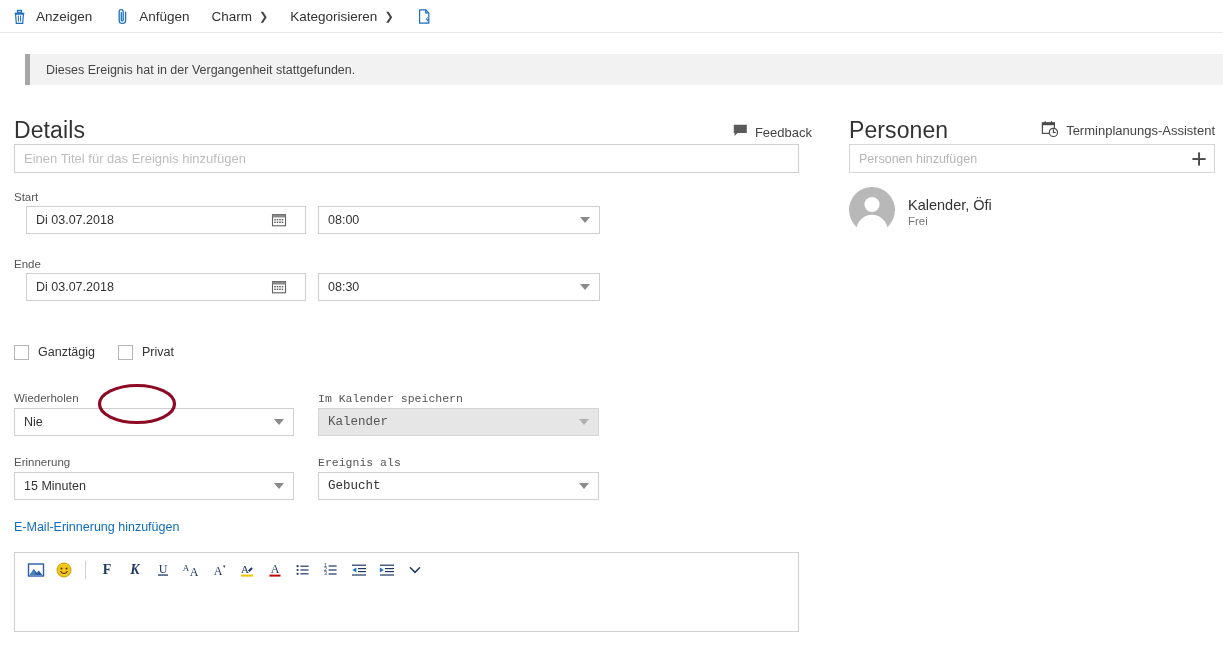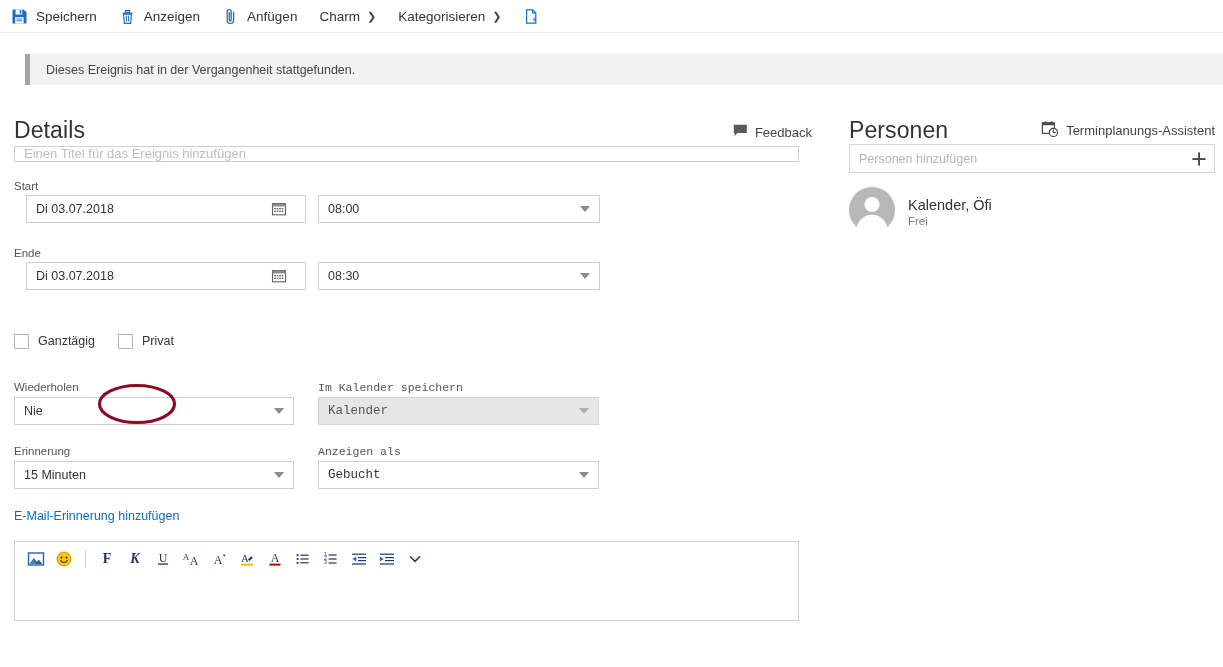--- a/index.html
+++ b/index.html
@@ -64,21 +64,21 @@
 
   .head-action {
     display: flex; align-items: center; gap: 7px;
     font-size: 13px; color: #444444; cursor: pointer;
     padding-bottom: 3px;
   }
 
   
   .field-row { margin: 0 14px; }
   .txtbox {
-    width: 785px; height: 16px;
+    width: 785px; height: 29px;
     border: 1px solid #cfcfcf; background: #ffffff;
     font-size: 13px; color: #333333;
     padding: 0 9px;
     font-family: "Liberation Sans", sans-serif;
     outline: none;
   }
   .txtbox::placeholder { color: #bdbdbd; }
   #title-input { margin-top: 0; }
   #location-input { margin-top: 19px; }
 
@@ -199,33 +199,20 @@
   }
   #attendee-name { font-size: 14.5px; color: #333; margin: 0; }
   #attendee-status { font-size: 11.5px; color: #777; margin: 2px 0 0 0; }
   .attendee-texts { margin-left: 13px; }
 </style>
 </head>
 <body>
 
 <div id="commandbar">
 
-  <div class="cmd-item">
-    <span class="cmd-ico">
-      <svg viewBox="0 0 17 17" width="17" height="17">
-        <path d="M1.5 1.5h11.2l2.8 2.8v11.2H1.5z" fill="#1b6ec2"></path>
-        <rect x="4.6" y="1.5" width="6.6" height="5" fill="#ffffff"></rect>
-        <rect x="8.6" y="2.4" width="1.8" height="3.1" fill="#1b6ec2"></rect>
-        <rect x="4.2" y="9.2" width="8.4" height="6.3" fill="#ffffff"></rect>
-        <rect x="5.4" y="10.6" width="6" height="0.9" fill="#1b6ec2"></rect>
-        <rect x="5.4" y="12.4" width="6" height="0.9" fill="#1b6ec2"></rect>
-      </svg>
-    </span>
-    <span class="cmd-label">Speichern</span>
-  </div>
 
   <div class="cmd-item">
     <span class="cmd-ico">
       <svg viewBox="0 0 17 17" width="17" height="17">
         <rect x="3.6" y="4.6" width="9.8" height="1.3" fill="#1b6ec2"></rect>
         <path d="M4.6 6.2h7.8l-.7 9.1H5.3z" fill="none" stroke="#1b6ec2" stroke-width="1.2"></path>
         <rect x="6.5" y="2.4" width="4" height="1.9" fill="none" stroke="#1b6ec2" stroke-width="1.2"></rect>
         <rect x="6.9" y="7.6" width="1" height="6" fill="#1b6ec2"></rect>
         <rect x="9.1" y="7.6" width="1" height="6" fill="#1b6ec2"></rect>
       </svg>
@@ -372,21 +359,21 @@
           <span class="caret"></span>
         </div>
       </div>
     </div>
 
     <div class="sel-line" style="margin-top:12px;">
       <div class="sel-cell">
           <div class="small-label" style="margin-left:0;">Erinnerung</div>
         </div>
       <div class="sel-cell right">
-          <div class="small-label" style="margin-left:0;">Anzeigen als</div>
+          <div class="small-label" style="margin-left:0;">Ereignis als</div>
         </div>
     </div>
     <div class="sel-line">
       <div class="sel-cell">
         <div class="sel-wrap">
           <div class="selbox">15 Minuten</div>
           <span class="caret"></span>
         </div>
       </div>
       <div class="sel-cell right">

